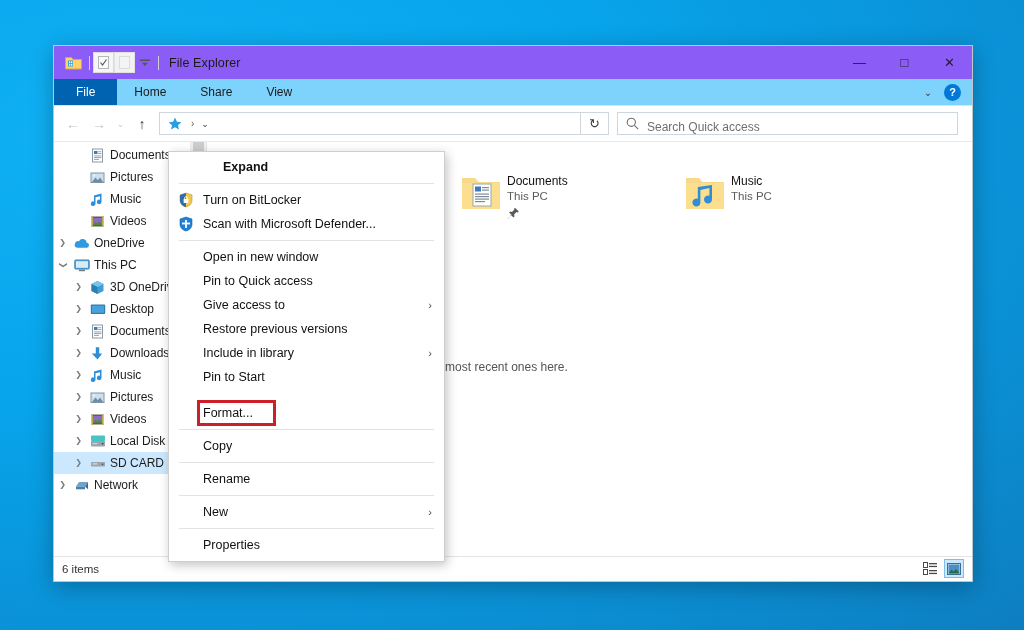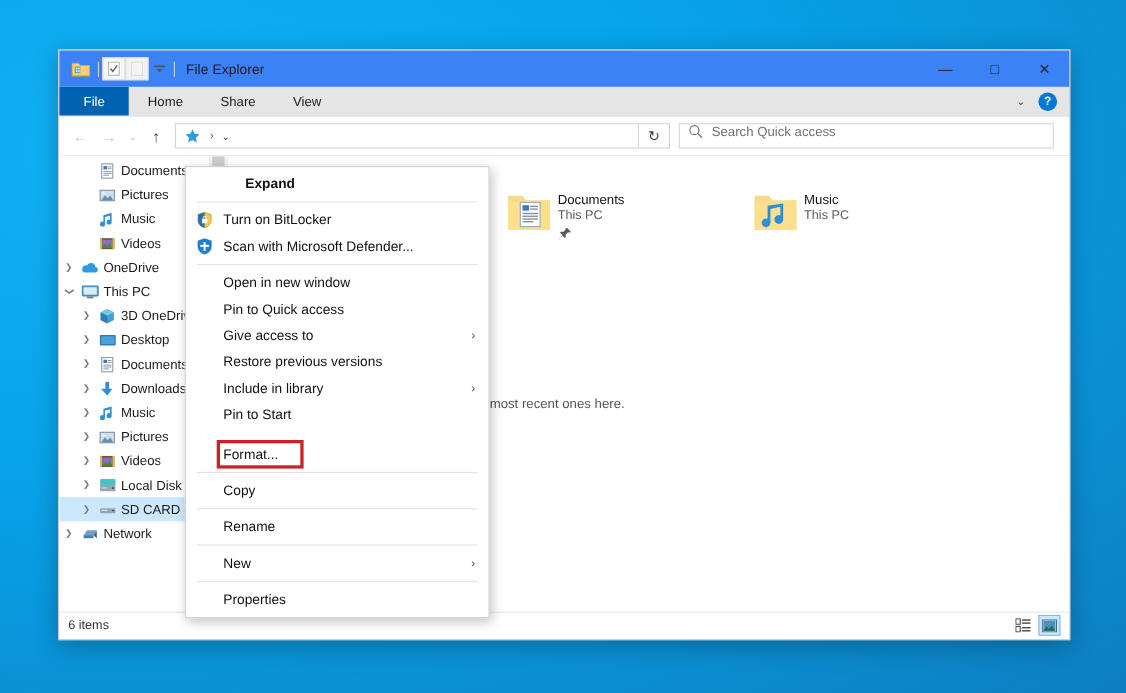--- a/index.html
+++ b/index.html
@@ -25,21 +25,21 @@
     background: #ffffff;
     border: 1px solid #bfc6cc;
     box-shadow: 0 5px 22px rgba(0,0,0,0.28);
     display: flex;
     flex-direction: column;
   }
 
   
   .titlebar {
     height: 33px;
-    background: #3b82f6;
+    background: #8b5cf6;
     display: flex;
     align-items: center;
     flex: 0 0 auto;
     position: relative;
   }
   .qat {
     display: flex;
     align-items: center;
     padding-left: 6px;
     gap: 0px;
@@ -96,21 +96,21 @@
     display: flex;
     align-items: center;
     justify-content: center;
     color: #222;
     font-size: 13px;
   }
 
   
   .ribbon {
     height: 26px;
-    background: #e5e5e5;
+    background: #7dd3fc;
     border-bottom: 1px solid #dfe3e6;
     display: flex;
     align-items: stretch;
     flex: 0 0 auto;
     position: relative;
   }
   .tab {
     padding: 0 17px;
     display: flex;
     align-items: center;
@@ -189,21 +189,21 @@
     display: flex; align-items: center; justify-content: center;
     font-size: 13px; color: #3b3b3b;
     box-sizing: border-box;
   }
   .searchbox {
     flex: 1;
     height: 23px;
     border: 1px solid #cfd6dc;
     background: #fff;
     display: flex;
-    align-items: flex-start;
+    align-items: flex-end;
     margin-left: 8px;
     margin-right: 8px;
     padding: 0 8px;
     box-sizing: border-box;
     gap: 8px;
   }
   .search-ph { font-size: 12px; color: #6f6f6f; }
 
   
   .body {

